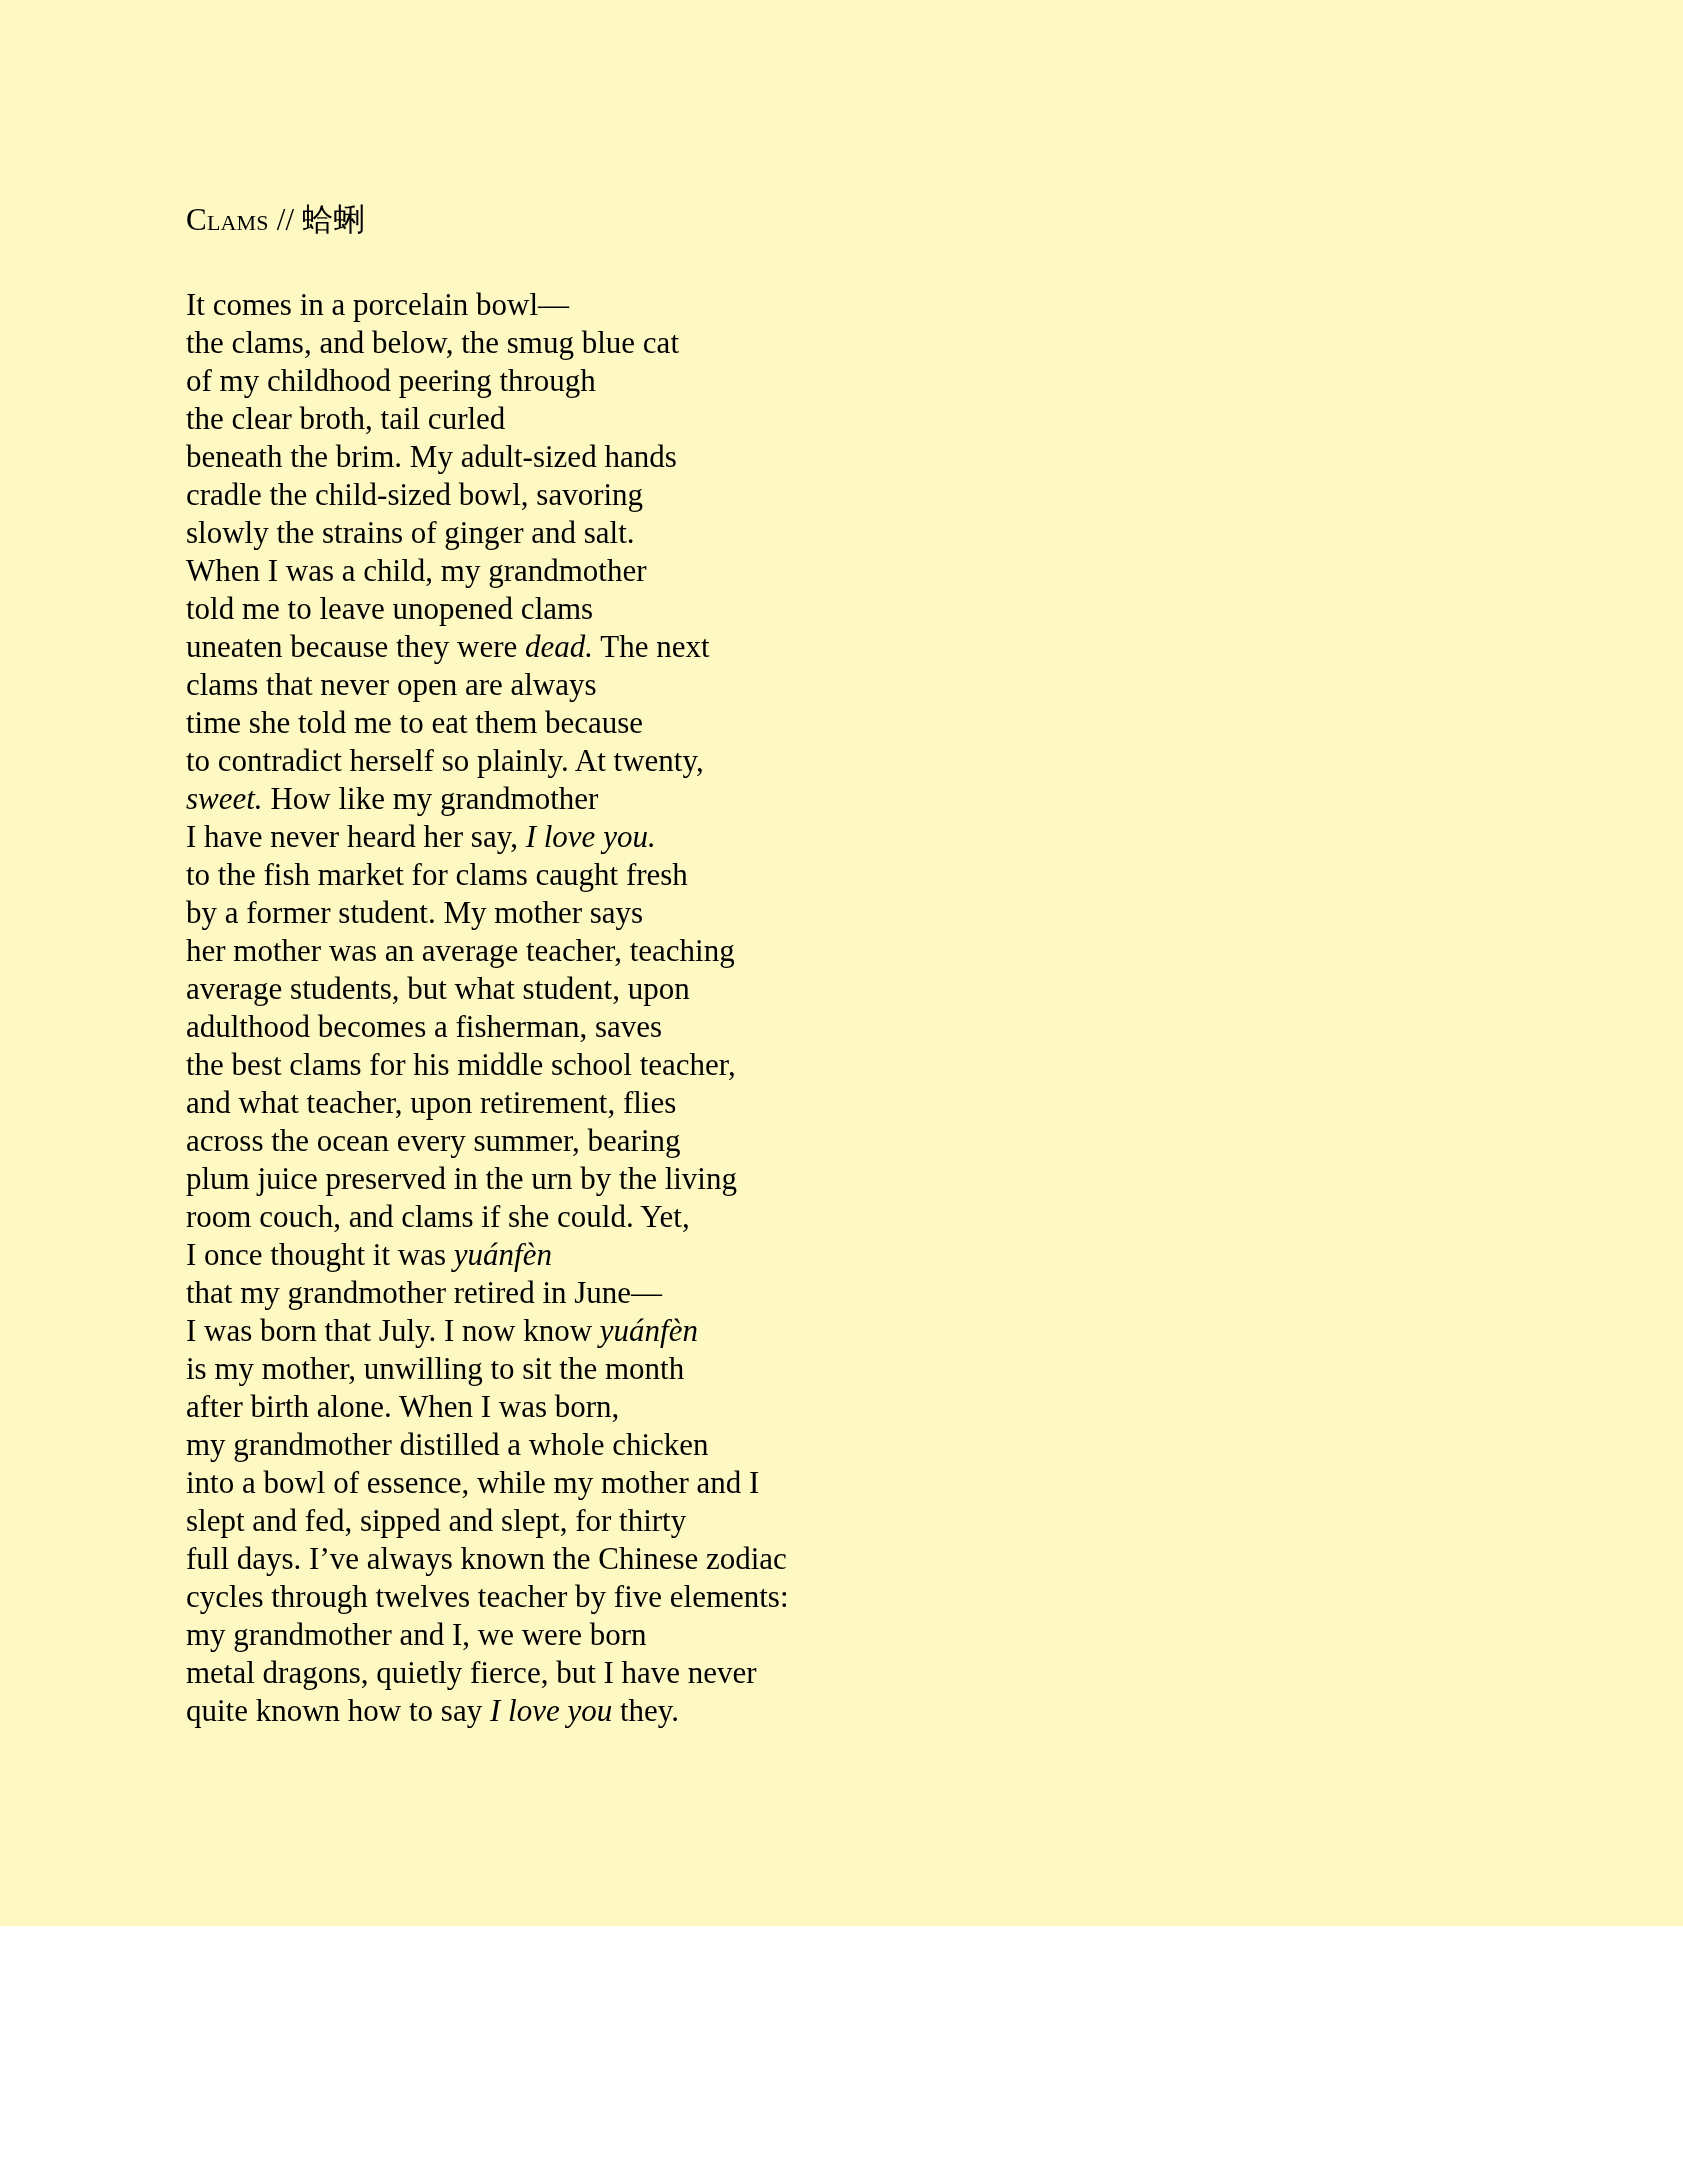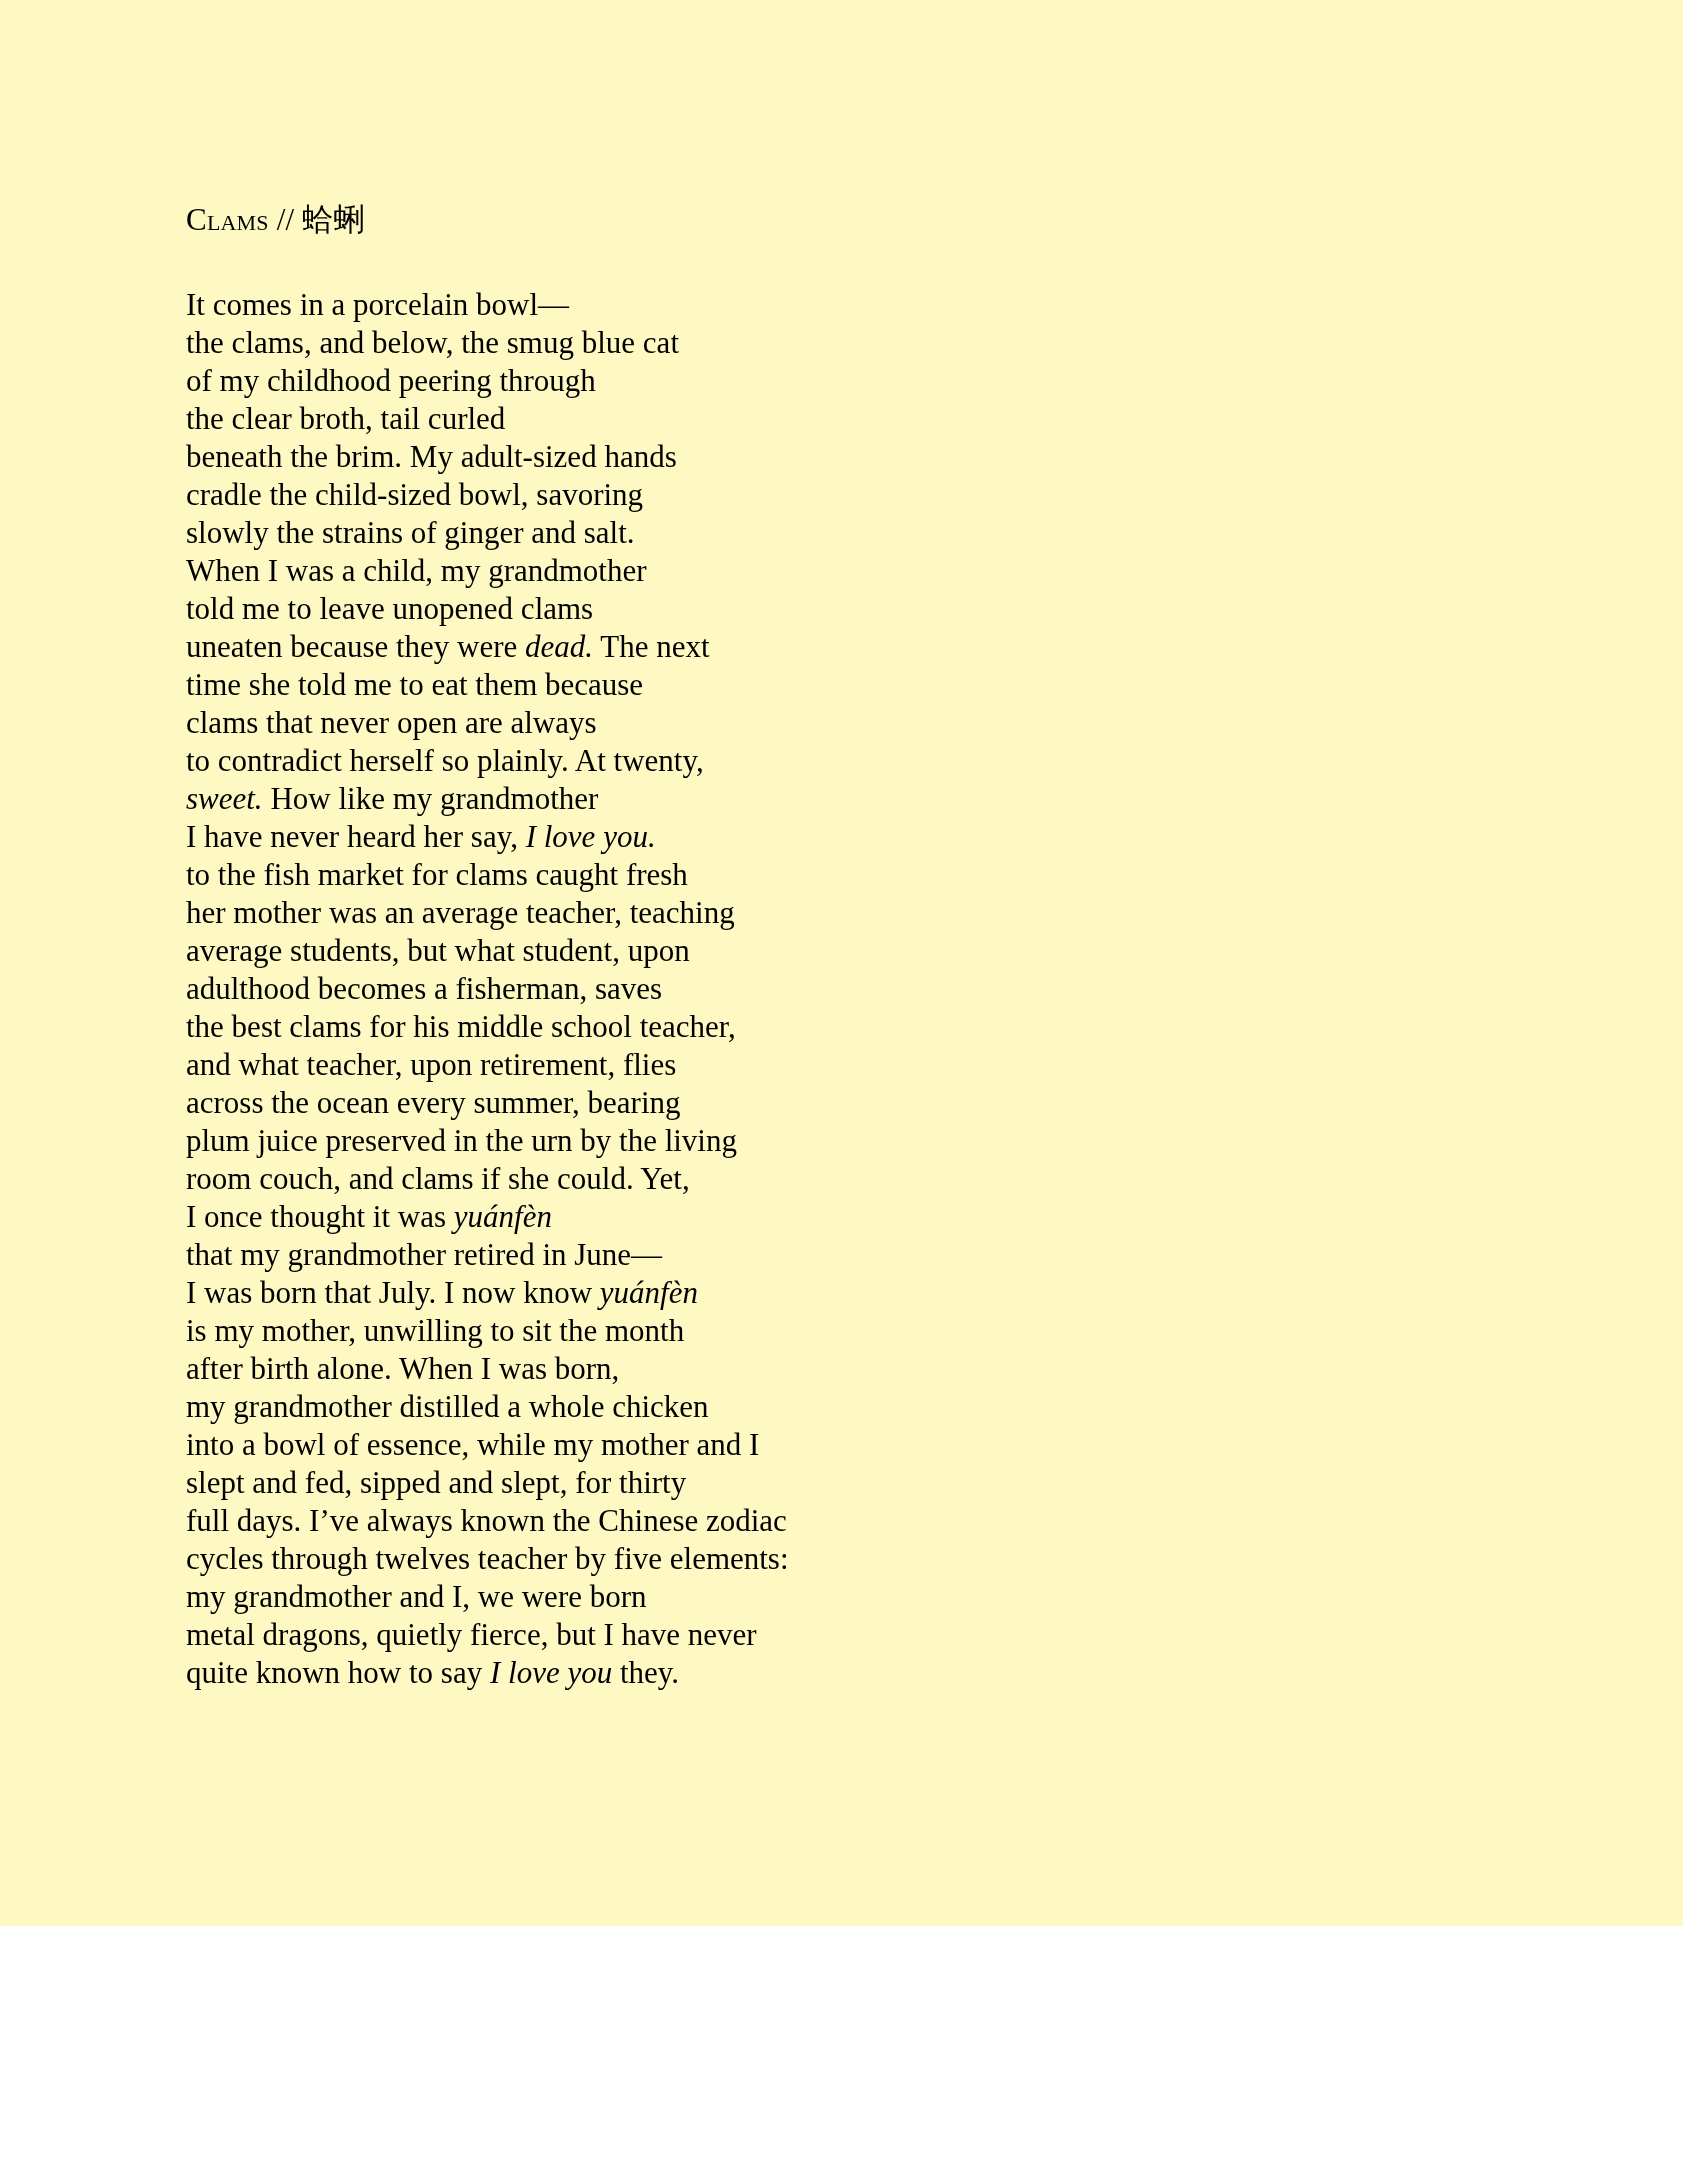--- a/index.html
+++ b/index.html
@@ -56,26 +56,27 @@
         <div class="poem-line"><span>It comes in a porcelain bowl—</span></div>
         <div class="poem-line"><span>the clams, and below, the smug blue cat</span></div>
         <div class="poem-line"><span>of my childhood peering through</span></div>
         <div class="poem-line"><span>the clear broth, tail curled</span></div>
         <div class="poem-line"><span>beneath the brim. My adult-sized hands</span></div>
         <div class="poem-line"><span>cradle the child-sized bowl, savoring</span></div>
         <div class="poem-line"><span>slowly the strains of ginger and salt.</span></div>
         <div class="poem-line"><span>When I was a child, my grandmother</span></div>
         <div class="poem-line"><span>told me to leave unopened clams</span></div>
         <div class="poem-line"><span>uneaten because they were </span><em>dead.</em><span> The next</span></div>
+        <div class="poem-line"><span>clams that never open are always</span></div>
         <div class="poem-line"><span>time she told me to eat them because</span></div>
-        <div class="poem-line"><span>clams that never open are always</span></div>
         <div class="poem-line"><span>to contradict herself so plainly. At twenty,</span></div>
         <div class="poem-line"><em>sweet.</em><span> How like my grandmother</span></div>
         <div class="poem-line"><span>I have never heard her say, </span><em>I love you.</em></div>
         <div class="poem-line"><span>to the fish market for clams caught fresh</span></div>
+        <div class="poem-line"><span>by a former student. My mother says</span></div>
         <div class="poem-line"><span>her mother was an average teacher, teaching</span></div>
         <div class="poem-line"><span>average students, but what student, upon</span></div>
         <div class="poem-line"><span>adulthood becomes a fisherman, saves</span></div>
         <div class="poem-line"><span>the best clams for his middle school teacher,</span></div>
         <div class="poem-line"><span>and what teacher, upon retirement, flies</span></div>
         <div class="poem-line"><span>across the ocean every summer, bearing</span></div>
         <div class="poem-line"><span>plum juice preserved in the urn by the living</span></div>
         <div class="poem-line"><span>room couch, and clams if she could. Yet,</span></div>
         <div class="poem-line"><span>I once thought it was </span><em>yuánfèn</em></div>
         <div class="poem-line"><span>that my grandmother retired in June—</span></div>

